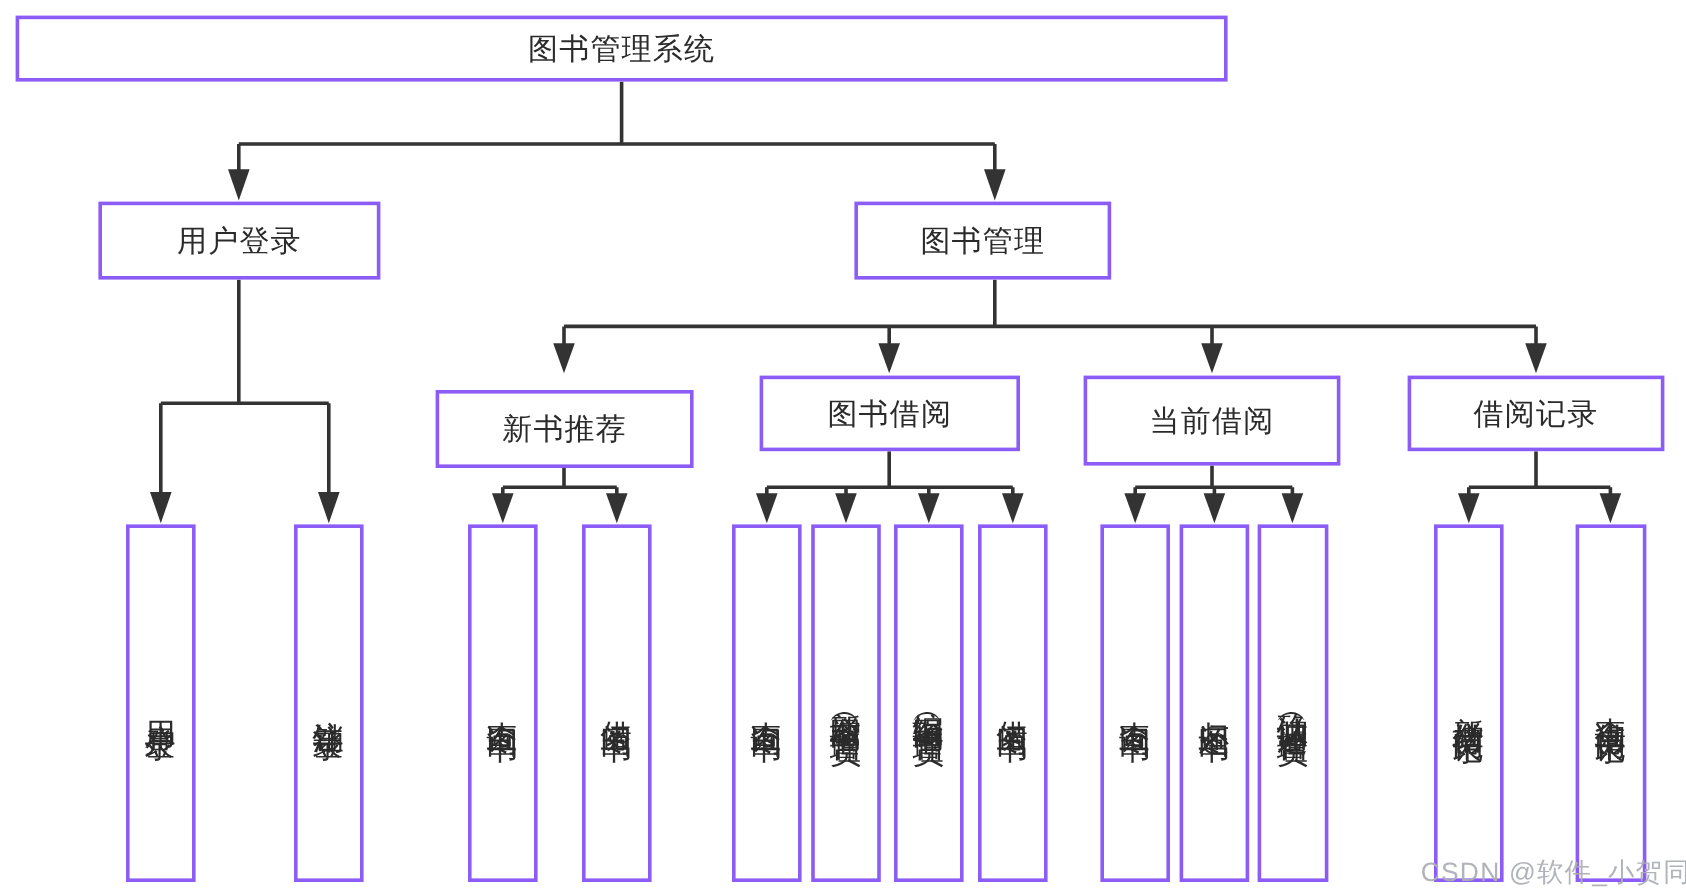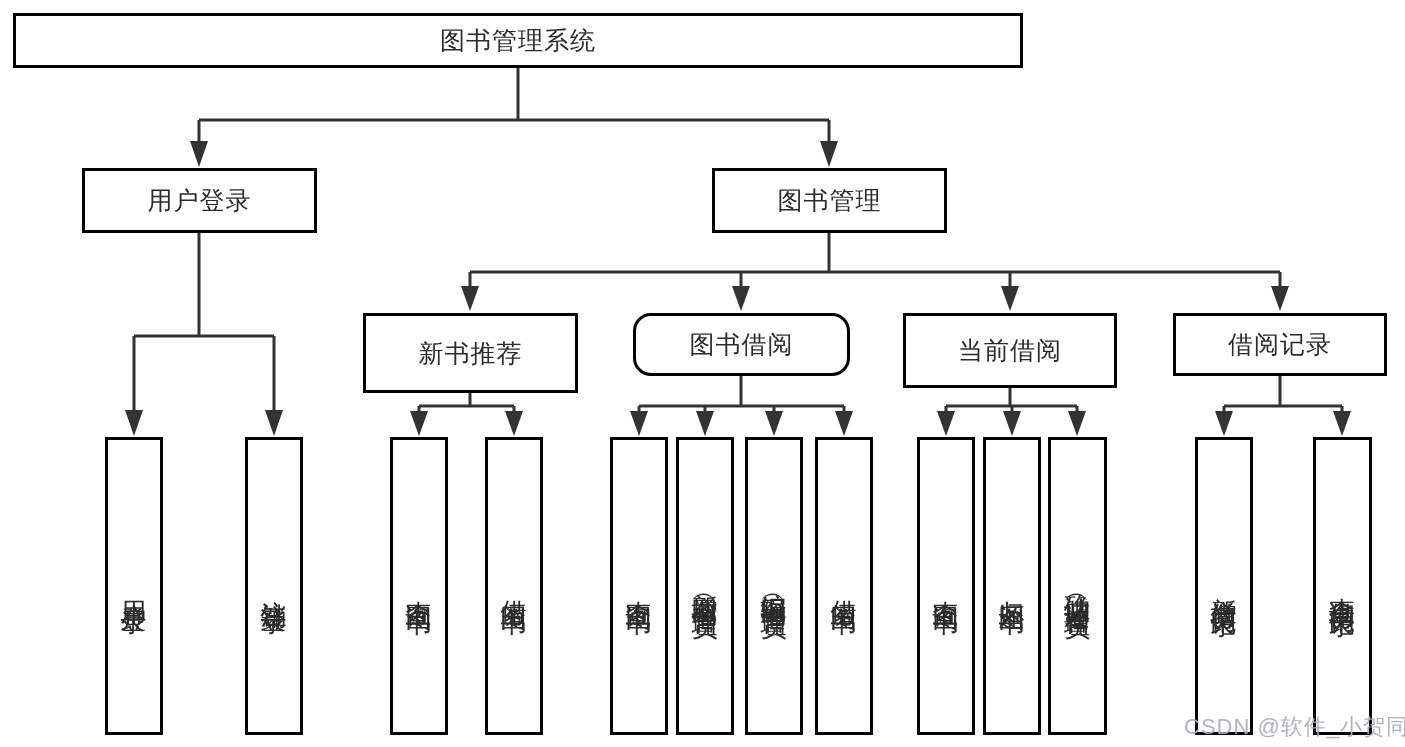--- a/index.html
+++ b/index.html
@@ -28,21 +28,21 @@
     fill: none;
   }
   .connectors polygon {
     fill: #333333;
     stroke: none;
   }
   .box {
     position: absolute;
     box-sizing: border-box;
     background: #ffffff;
-    border: 3px solid #000000;
+    border: 3px solid #8b5cf6;
     display: flex;
     align-items: center;
     justify-content: center;
     color: #2b2b2b;
     z-index: 2;
   }
   .h-label {
     font-size: 25px;
     letter-spacing: 1px;
     white-space: nowrap;
@@ -106,28 +106,28 @@
     <polygon points="1333,411 1351,411 1342,436"></polygon>
   </svg>
 
   <div class="box" style="left:13px; top:13px; width:1010px; height:55px;">
     <span class="h-label">图书管理系统</span>
   </div>
 
   <div class="box" style="left:82px; top:168px; width:235px; height:65px;">
     <span class="h-label">用户登录</span>
   </div>
-  <div class="box" style="left:712px; top:168px; width:235px; height:65px;align-items:center;">
+  <div class="box" style="left:712px; top:168px; width:214px; height:65px;align-items:center;">
     <span class="h-label">图书管理</span>
   </div>
 
-  <div class="box" style="left:363px; top:313px; width:215px; height:80px;">
+  <div class="box" style="left:363px; top:325px; width:215px; height:65px;">
     <span class="h-label">新书推荐</span>
   </div>
-  <div class="box" style="left:633px; top:313px; width:217px; height:63px;border-radius:18px;">
+  <div class="box" style="left:633px; top:313px; width:217px; height:63px;">
     <span class="h-label">图书借阅</span>
   </div>
   <div class="box" style="left:903px; top:313px; width:214px; height:75px;">
     <span class="h-label">当前借阅</span>
   </div>
   <div class="box" style="left:1173px; top:313px; width:214px; height:63px;text-align:right;">
     <span class="h-label">借阅记录</span>
   </div>
 
   <div class="box v-box" style="left:105px; top:437px; width:58px; height:298px;">

